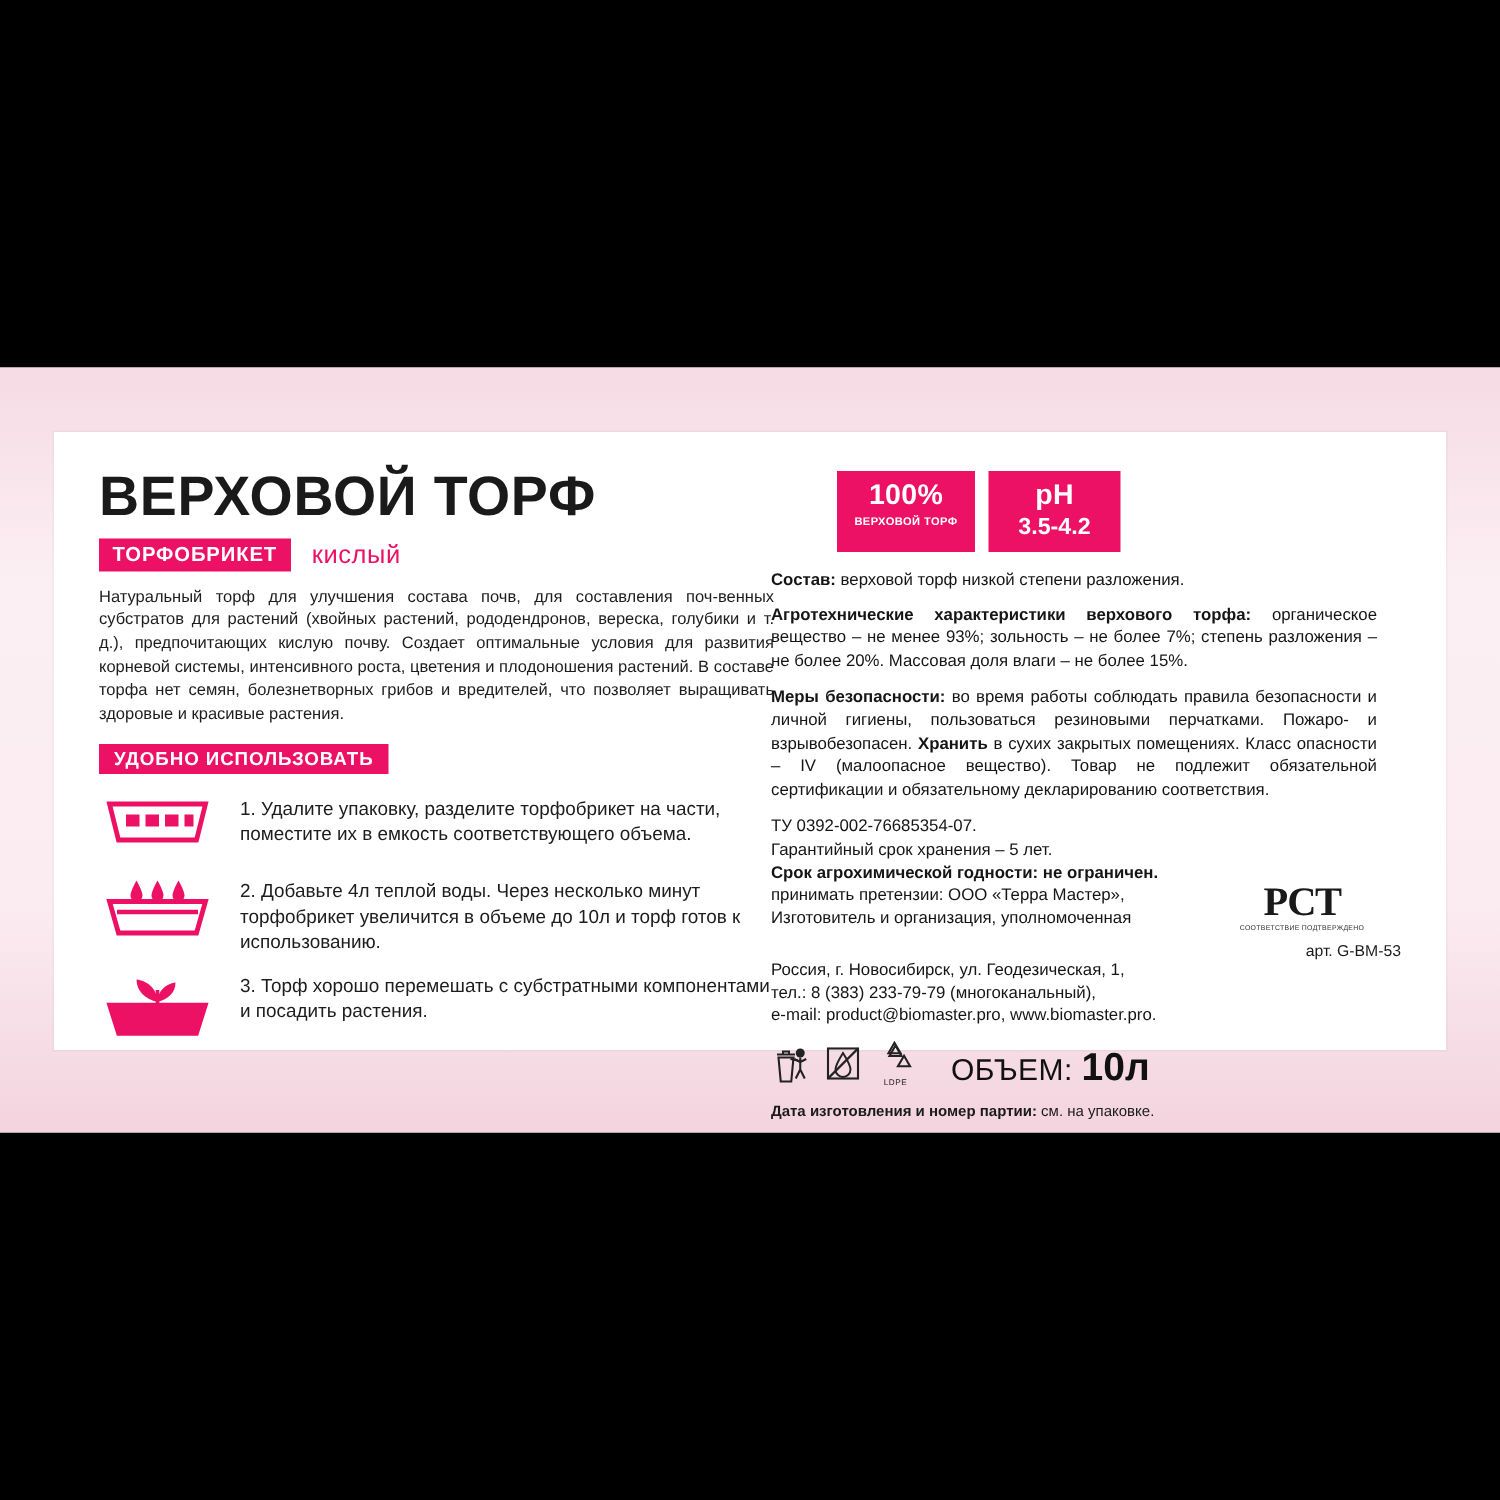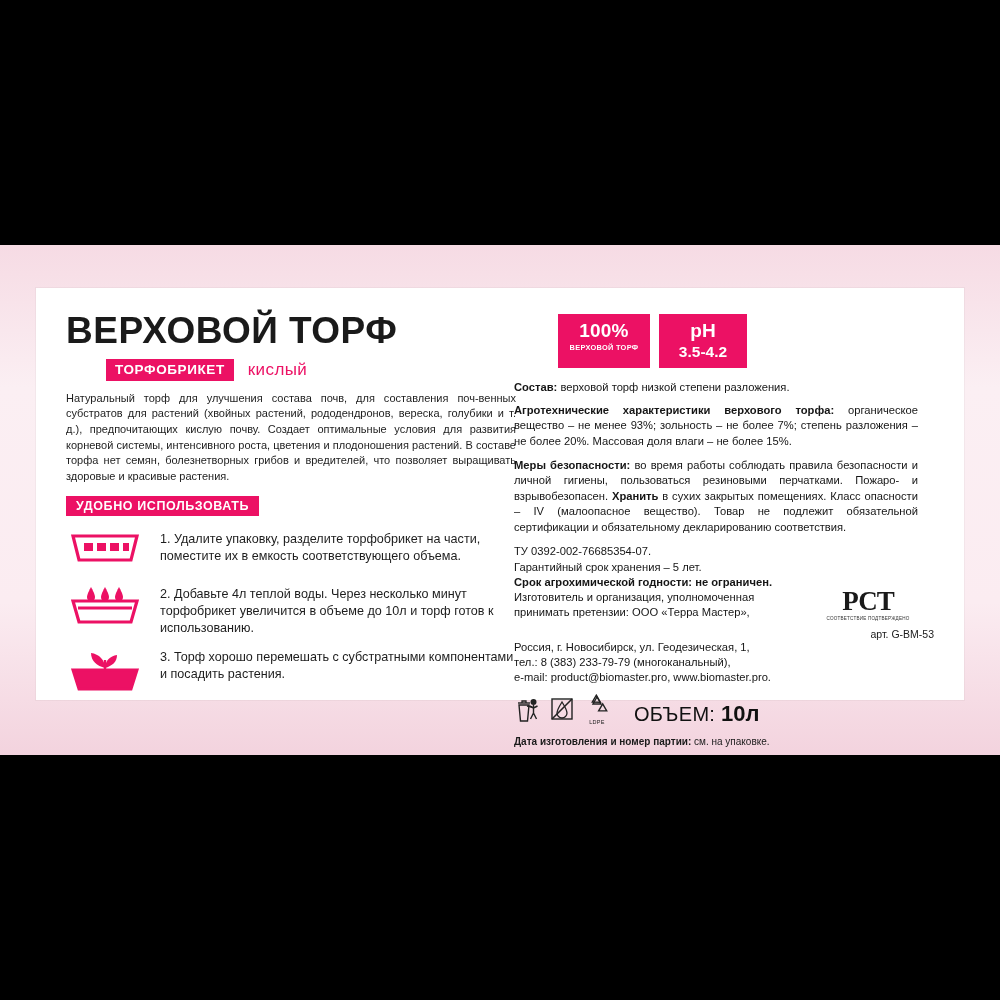--- a/index.html
+++ b/index.html
@@ -75,21 +75,20 @@
   }
   .tag-pink {
     background: #ec1164;
     color: #ffffff;
     font-size: 13.5px;
     font-weight: bold;
     letter-spacing: 0.6px;
     padding: 4px 9px 4px 9px;
     line-height: 1;
     display: inline-block;
-    margin-left: 40px;
   }
   .acid-word {
     color: #ec1164;
     font-size: 17px;
     letter-spacing: 0.4px;
   }
   .body-text {
     font-size: 11px;
     line-height: 1.43;
     color: #1d1d1d;
@@ -238,21 +237,21 @@
     padding-bottom: 2px;
   }
   .volume {
     font-size: 20px;
     color: #111;
     letter-spacing: 0.3px;
     margin-left: 14px;
     white-space: nowrap;
   }
   .volume b {
-    font-size: 22px;
+    font-size: 26px;
     font-weight: bold;
     letter-spacing: 0;
   }
   .date-line {
     font-size: 10px;
     color: #1a1a1a;
     margin-top: 9px;
   }
   .date-line b { font-weight: bold; }
   svg { display: block; }
@@ -347,22 +346,22 @@
           <b>Меры безопасности:</b><span> во время работы соблюдать правила безопасности и личной гигиены, пользоваться резиновыми перчатками. Пожаро- и взрывобезопасен. </span><b>Хранить</b><span> в сухих закрытых помещениях. Класс опасности – IV (малоопасное вещество). Товар не подлежит обязательной сертификации и обязательному декларированию соответствия.</span>
         </p>
 
         <div class="block-small">
           <p class="r-line">ТУ 0392-002-76685354-07.</p>
           <p class="r-line"> Гарантийный срок хранения – 5 лет.</p>
           <p class="r-line"><b>Срок агрохимической годности: не ограничен.</b></p>
         </div>
 
         <div class="gost-row">
+          <p class="r-line">принимать претензии: ООО «Терра Мастер»,</p>
           <p class="r-line">Изготовитель и организация, уполномоченная</p>
-          <p class="r-line">принимать претензии: ООО «Терра Мастер»,</p>
           <div class="gost-mark">
             <div class="gost-symbol">РСТ</div>
             <div class="gost-cap">СООТВЕТСТВИЕ ПОДТВЕРЖДЕНО</div>
           </div>
           <div class="art-no">арт. G-BM-53</div>
         </div>
 
         <p class="r-line">Россия, г. Новосибирск, ул. Геодезическая, 1,</p>
         <p class="r-line">тел.: 8 (383) 233-79-79 (многоканальный),</p>
         <p class="r-line">e-mail: product@biomaster.pro, www.biomaster.pro.</p>

